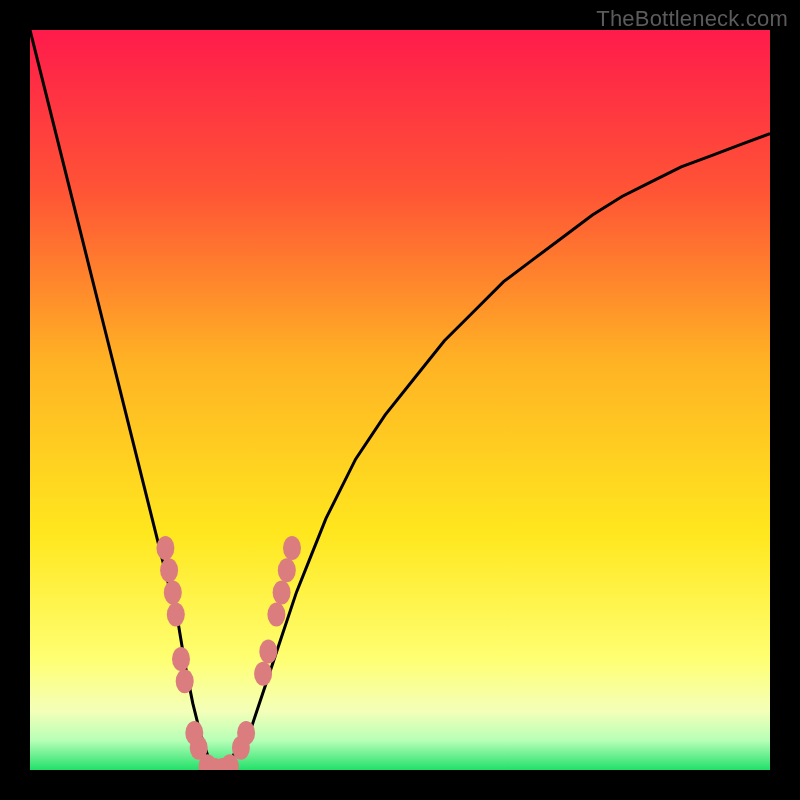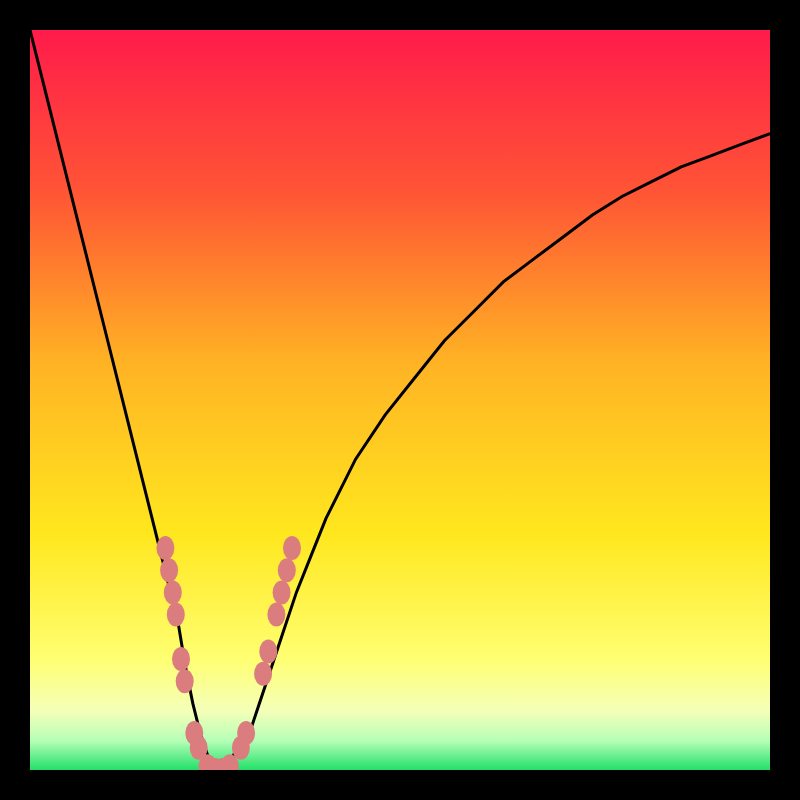--- a/index.html
+++ b/index.html
@@ -7,20 +7,21 @@
   .plot{position:absolute;left:30px;top:30px;width:740px;height:740px;overflow:hidden}
   .gradient{width:100%;height:100%}
   .watermark{position:absolute;top:6px;right:12px;color:#5b5b5b;font-size:22px;font-weight:400;letter-spacing:.2px}
   svg.curve{position:absolute;left:0;top:0;width:740px;height:740px}
   .dot{fill:#db7d7e}
 </style>
 </head>
 <body>
 
 <div class="frame">
+  <div class="watermark">TheBottleneck.com</div>
 
   <div class="plot">
     <svg class="gradient" viewBox="0 0 740 740" preserveAspectRatio="none">
       <defs>
         <linearGradient id="bg" x1="0" y1="0" x2="0" y2="1">
           <stop offset="0%" stop-color="#ff1b4b"></stop>
           <stop offset="22%" stop-color="#ff5535"></stop>
           <stop offset="45%" stop-color="#ffb324"></stop>
           <stop offset="68%" stop-color="#ffe71e"></stop>
           <stop offset="85%" stop-color="#ffff72"></stop>

